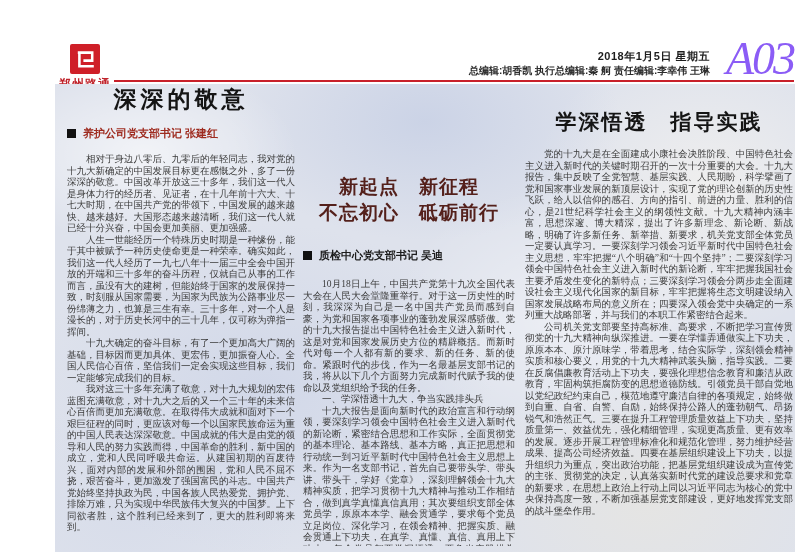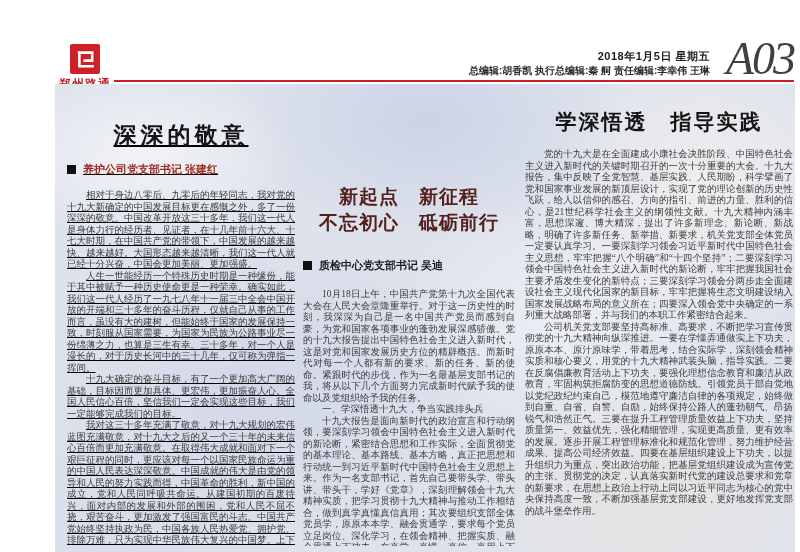--- a/index.html
+++ b/index.html
@@ -24,42 +24,42 @@
     position:absolute;right:90px;top:49px;font-size:11px;font-weight:bold;color:#1d1d1d;
     text-align:right;white-space:nowrap;letter-spacing:0.5px;
   }
   .editors{
     position:absolute;right:90px;top:64px;font-size:10px;font-weight:bold;color:#2a2a2a;
     white-space:nowrap;
   }
   .pageno{
     position:absolute;right:6px;top:36px;
     font-family:"Liberation Serif","DejaVu Serif",serif;
-    font-style:italic;font-size:46px;color:#404040;line-height:46px;letter-spacing:-2px;
+    font-style:italic;font-size:46px;color:#8b5cf6;line-height:46px;letter-spacing:-2px;
   }
   .red-rule{position:absolute;left:114px;right:6px;top:80px;height:2px;background:#c8202a;}
 
   
   .paper{
     position:absolute;left:55px;top:84px;right:5px;bottom:0;
     background-color:#dee2ec;
     background-image:
       radial-gradient(ellipse 220px 130px at 12% 15%, rgba(255,255,255,0.6), transparent 70%),
       radial-gradient(ellipse 280px 170px at 50% 8%,  rgba(193,203,227,0.65), transparent 70%),
       radial-gradient(ellipse 250px 210px at 88% 22%, rgba(253,249,240,0.55), transparent 70%),
       radial-gradient(ellipse 320px 230px at 28% 65%, rgba(201,209,230,0.6), transparent 72%),
       radial-gradient(ellipse 260px 190px at 70% 50%, rgba(255,255,255,0.45), transparent 70%),
       radial-gradient(ellipse 280px 200px at 80% 90%, rgba(235,231,220,0.55), transparent 70%),
       radial-gradient(ellipse 240px 160px at 10% 92%, rgba(210,216,232,0.5), transparent 70%);
     overflow:hidden;
   }
 
   .col{position:absolute;top:0;bottom:6px;overflow:hidden;}
-  .col-left  {left:12px;width:228px;padding-top:36px;text-decoration:underline;}
-  .col-mid   {left:248px;width:212px;padding-top:54px;margin-top:46px;}
+  .col-left  {left:12px;width:228px;}
+  .col-mid   {left:248px;width:212px;padding-top:90px;}
   .col-right {left:470px;width:268px;padding-top:24px;}
 
   .art-title{
     text-align:center;font-weight:bold;color:#151515;
     font-family:"Liberation Serif","DejaVu Serif",serif;
     white-space:nowrap;
   }
   .title-left {font-size:23px;letter-spacing:4px;}
   .title-right{font-size:21px;letter-spacing:2px;}
   .title-mid  {font-size:19px;line-height:26px;letter-spacing:1px;color:#54201b;}

